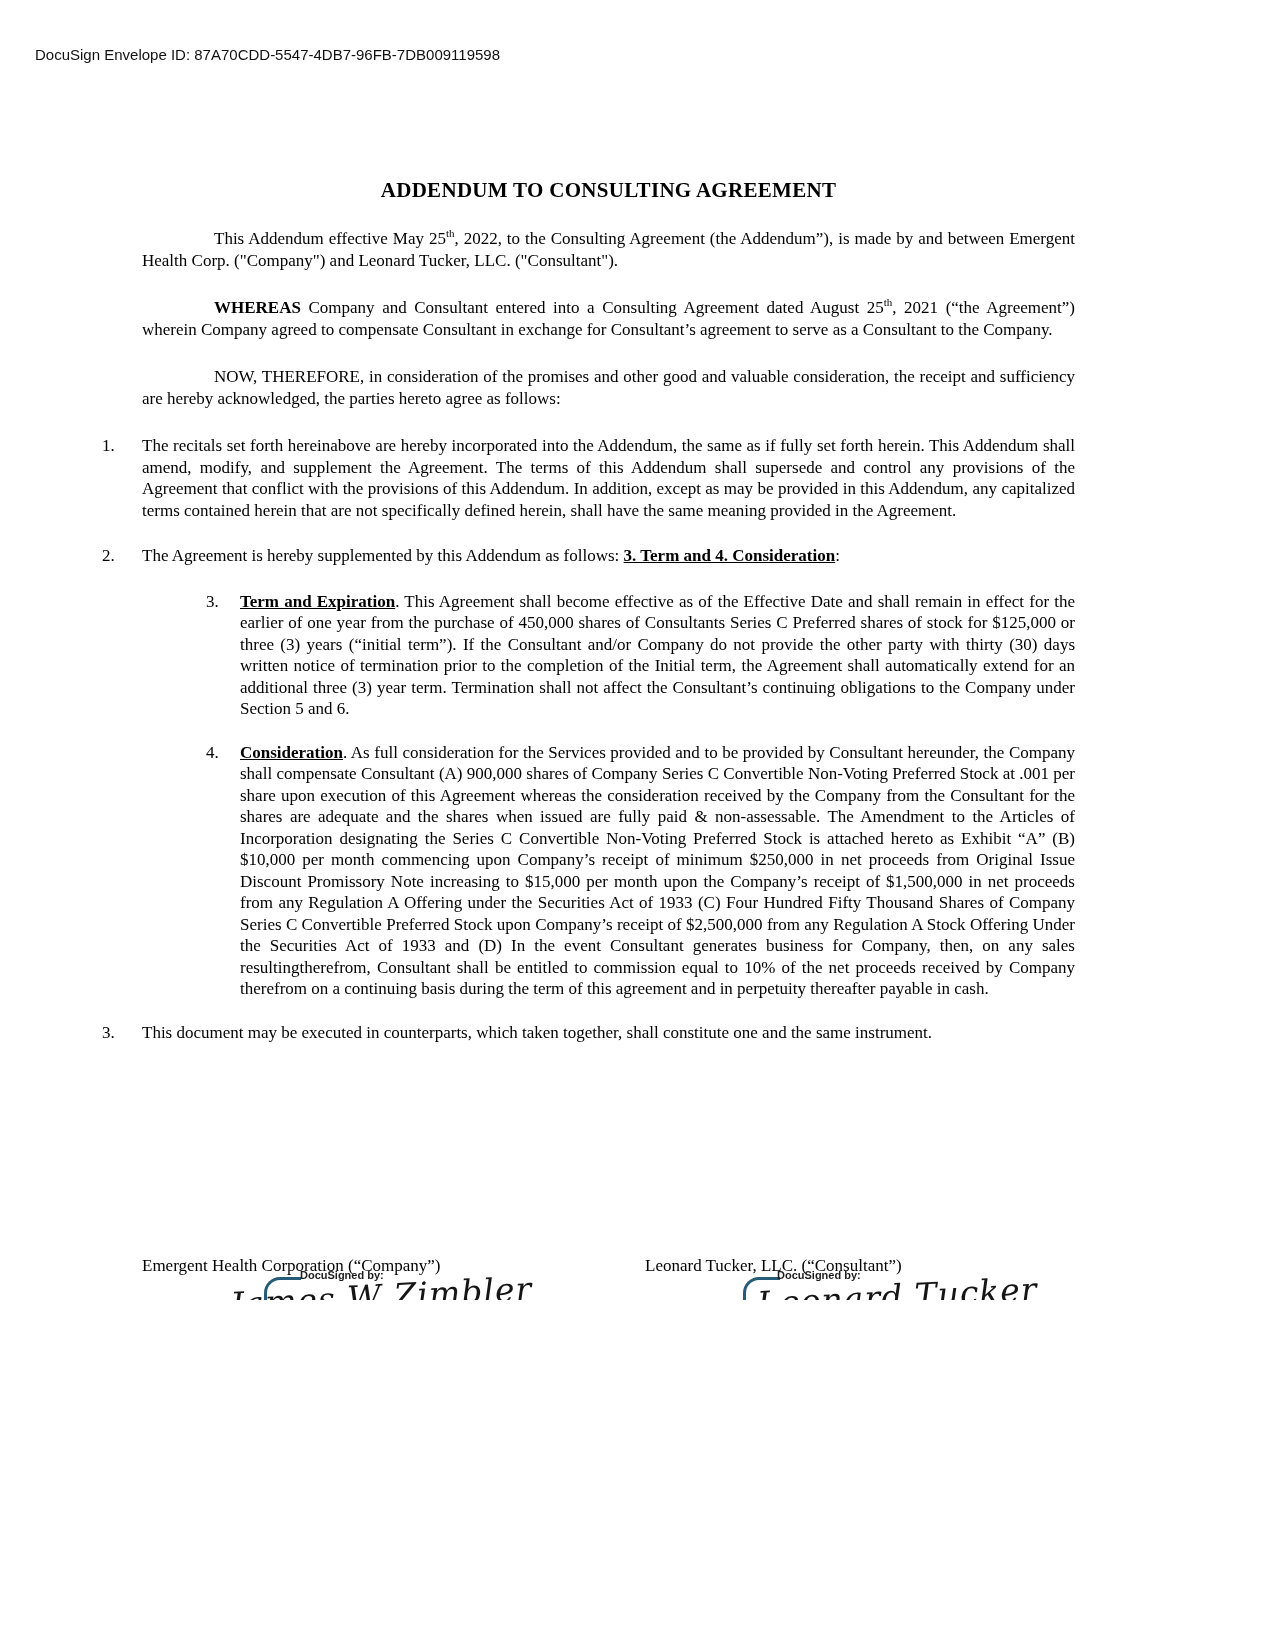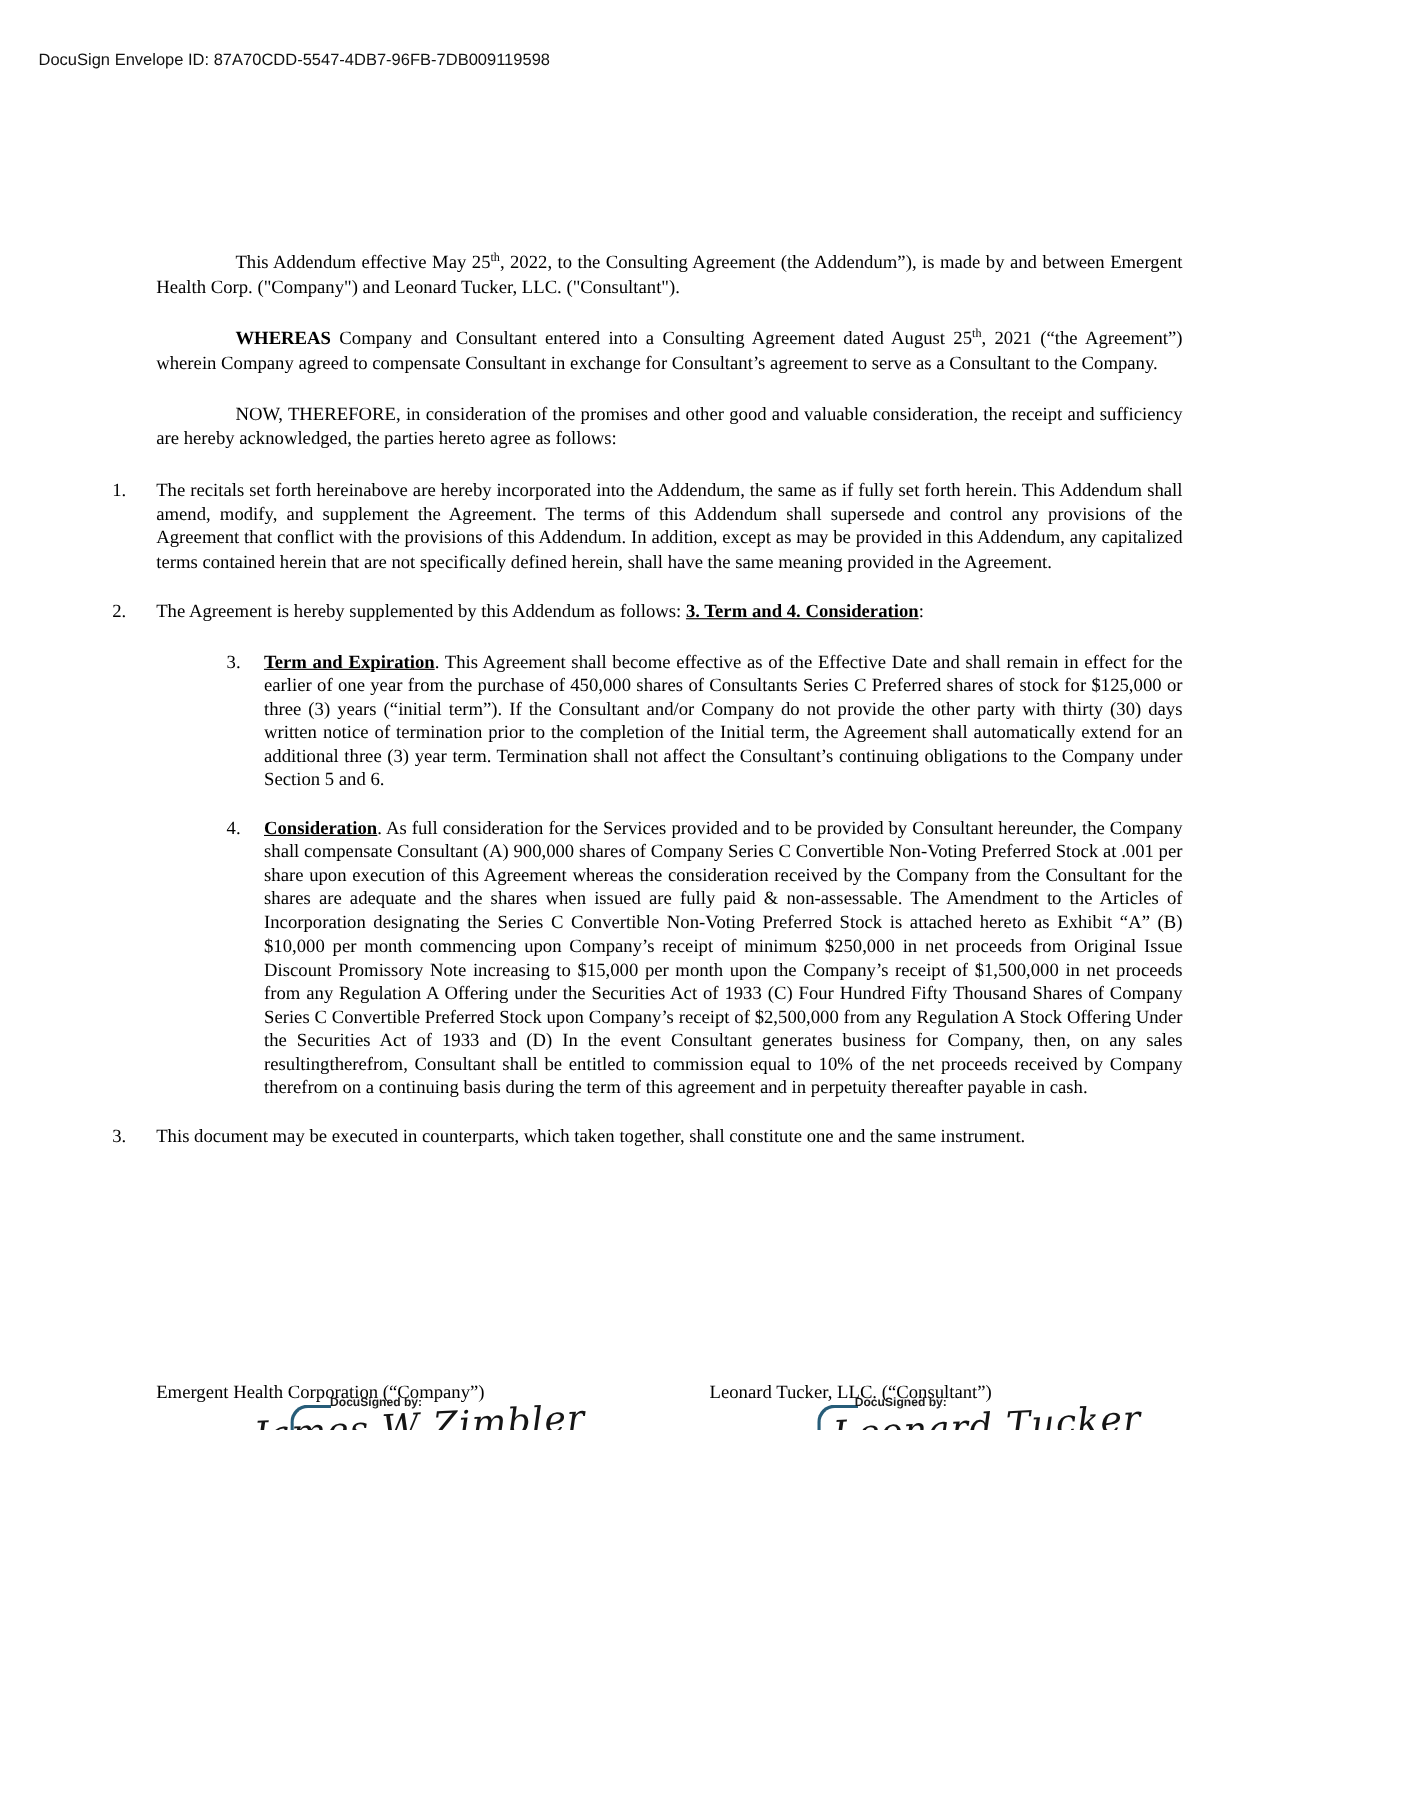--- a/index.html
+++ b/index.html
@@ -85,20 +85,21 @@
     font-size:25px;color:#1d4ed8;
   }
 </style>
 </head>
 <body>
 
 <div class="page">
 
   <div class="envelope-header">DocuSign Envelope ID: 87A70CDD-5547-4DB7-96FB-7DB009119598</div>
 
+  <div class="doc-title">ADDENDUM TO CONSULTING AGREEMENT</div>
 
   <div class="content">
 
     <p><span>This Addendum effective May 25</span><sup>th</sup><span>, 2022, to the Consulting Agreement (the Addendum”), is made by and between Emergent Health Corp. ("Company") and Leonard Tucker, LLC. ("Consultant").</span></p>
 
     <p><b>WHEREAS</b><span> Company and Consultant entered into a Consulting Agreement dated August 25</span><sup>th</sup><span>, 2021 (“the Agreement”) wherein Company agreed to compensate Consultant in exchange for Consultant’s agreement to serve as a Consultant to the Company.</span></p>
 
 
     <p>NOW, THEREFORE, in consideration of the promises and other good and valuable consideration, the receipt and sufficiency are hereby acknowledged, the parties hereto agree as follows:</p>
 

